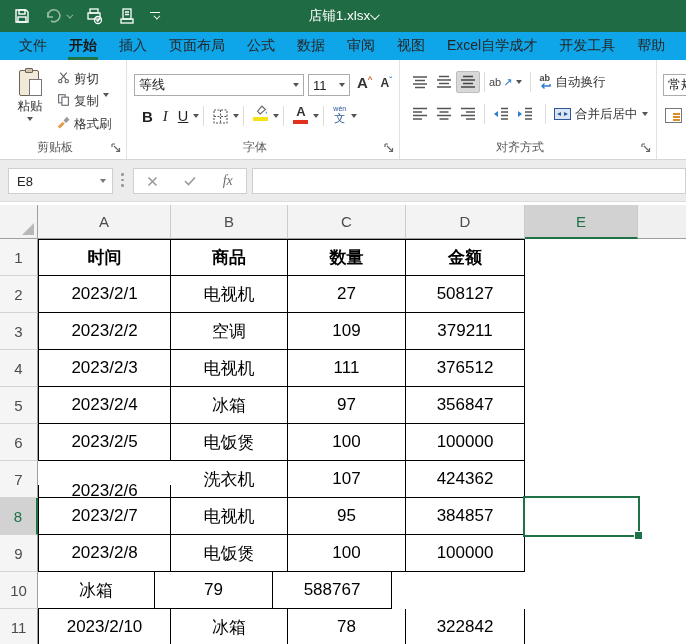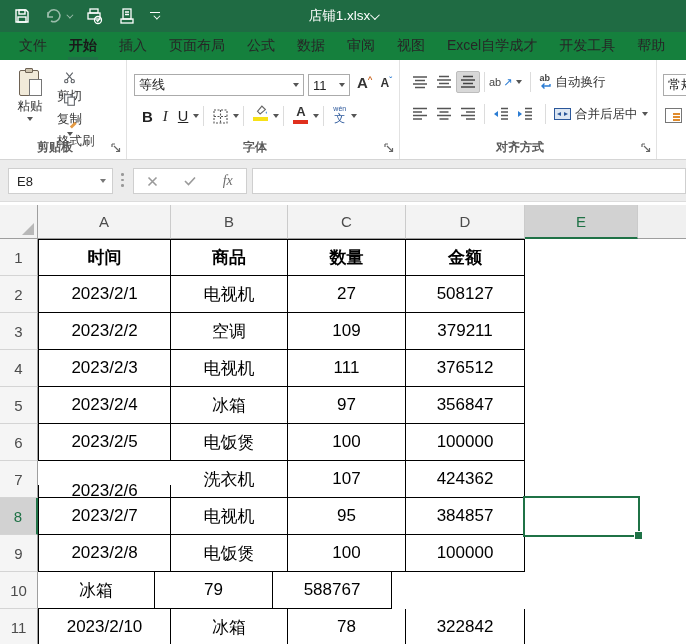--- a/index.html
+++ b/index.html
@@ -14,45 +14,45 @@
   .dim { opacity:.55; }
   .title-center { position:absolute; left:0; right:0; top:0; bottom:0;
     display:flex; align-items:center; justify-content:center; 
     font-size:13.5px; color:#fff; }
   .chev-w { width:7px; height:7px; border-right:1.6px solid #fff; border-bottom:1.6px solid #fff;
     transform:rotate(45deg) translateY(-2px); display:inline-block; }
   .chev-w.small { width:5px; height:5px; }
   .qat-custom { width:10px; border-top:1.6px solid #fff; padding-top:2px; display:flex; justify-content:center; }
 
   
-  .tabbar { height:28px; display:flex; align-items:stretch; padding-left:8px; background:#15803d; }
+  .tabbar { height:28px; display:flex; align-items:stretch; padding-left:8px; background:#0ea5e9; }
   .tab { padding:0 11px; font-size:14px; color:#262626; display:flex; align-items:center; position:relative; }
   .tab.active { font-weight:bold; color:#191919; }
   .tab.active::after { content:""; position:absolute; left:10px; right:10px; bottom:0;
     height:3px; background:var(--selection_green,#1f7246); }
 
   
   .ribbon { height:100px; background:#fff; border-bottom:1px solid #d5d5d5; display:flex; position:relative; }
   .rgroup { position:relative; height:100%; border-right:1px solid #e2e2e2; flex:none; }
   .grouplabel { position:absolute; bottom:3px; left:0; right:16px; text-align:center;
-    font-size:12px; color:#5a5a5a; white-space:nowrap;font-weight:bold; }
+    font-size:12px; color:#5a5a5a; white-space:nowrap; }
   .launcher { position:absolute; bottom:6px; right:5px; }
   .chev { width:0; height:0; border-left:3.5px solid transparent; border-right:3.5px solid transparent;
     border-top:4px solid #555; display:inline-block; }
   .smalltext { font-size:12.5px; color:#333; white-space:nowrap; }
 
   
   .g-clip { width:127px; }
   .paste { position:absolute; left:8px; top:8px; width:44px; display:flex; flex-direction:column;
     align-items:center; gap:2px; }
   .clipicon { width:24px; height:28px; position:relative; }
   .clipicon .board { position:absolute; inset:2px 3px 0 1px; border:1.6px solid #6e6254; border-radius:2px; background:#f1ead9; }
   .clipicon .clip { position:absolute; top:0; left:7px; width:8px; height:5px; border:1.4px solid #6e6254; background:#cfc5b0; border-radius:1px; }
   .clipicon .page { position:absolute; right:0; bottom:0; width:13px; height:17px; background:#fff; border:1.3px solid #767676; }
-  .smallbtn { position:absolute; left:57px; display:flex; align-items:center; gap:4px;flex-direction:column; }
+  .smallbtn { position:absolute; left:57px; display:flex; gap:4px; }
   .smallbtn .lbl { font-size:12.5px; color:#333; white-space:nowrap; }
 
   
   .g-font { width:273px; }
   .combo { position:absolute; background:#fff; border:1px solid #ababab; display:flex;
     align-items:center; font-size:13px; color:#222; padding:0 4px; height:22px; }
   .combo .chev { margin-left:auto; }
   .fontbtnrow { position:absolute; left:10px; top:44px; display:flex; align-items:center; height:24px; }
   .fbtn { display:flex; align-items:flex-end; gap:1px; padding:0 5px; height:22px; align-items:center; }
   .b-bold { font-weight:bold; font-size:15px; color:#222; }

